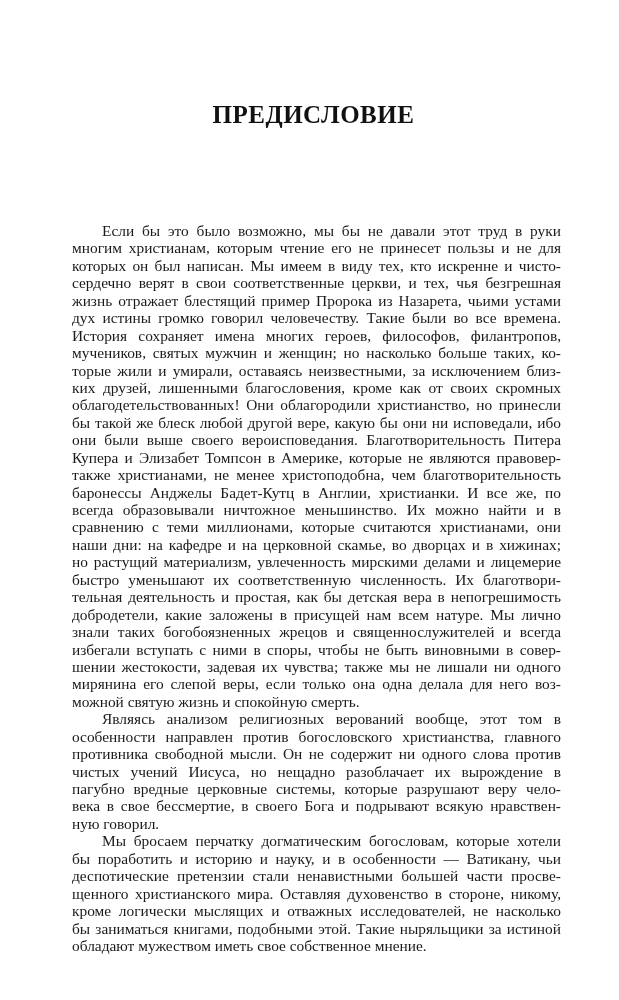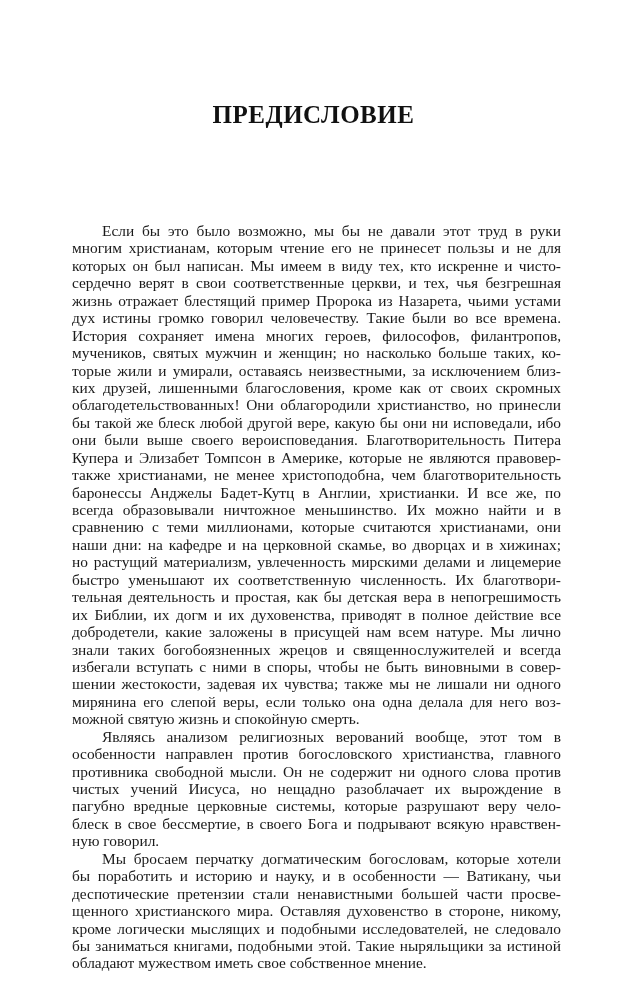--- a/index.html
+++ b/index.html
@@ -80,42 +80,41 @@
       <span class="line">они были выше своего вероисповедания. Благотворительность Питера</span>
       <span class="line">Купера и Элизабет Томпсон в Америке, которые не являются правовер-</span>
       <span class="line">также христианами, не менее христоподобна, чем благотворительность</span>
       <span class="line">баронессы Анджелы Бадет-Кутц в Англии, христианки. И все же, по</span>
       <span class="line">всегда образовывали ничтожное меньшинство. Их можно найти и в</span>
       <span class="line">сравнению с теми миллионами, которые считаются христианами, они</span>
       <span class="line">наши дни: на кафедре и на церковной скамье, во дворцах и в хижинах;</span>
       <span class="line">но растущий материализм, увлеченность мирскими делами и лицемерие</span>
       <span class="line">быстро уменьшают их соответственную численность. Их благотвори-</span>
       <span class="line">тельная деятельность и простая, как бы детская вера в непогрешимость</span>
-      <span class="line">их Библии, их догм и их духовенства, приводят в полное действие все</span>
       <span class="line">добродетели, какие заложены в присущей нам всем натуре. Мы лично</span>
       <span class="line">знали таких богобоязненных жрецов и священнослужителей и всегда</span>
       <span class="line">избегали вступать с ними в споры, чтобы не быть виновными в совер-</span>
       <span class="line">шении жестокости, задевая их чувства; также мы не лишали ни одного</span>
       <span class="line">мирянина его слепой веры, если только она одна делала для него воз-</span>
       <span class="line last">можной святую жизнь и спокойную смерть.</span>
     </div>
 
     <div>
       <span class="line indent">Являясь анализом религиозных верований вообще, этот том в</span>
       <span class="line">особенности направлен против богословского христианства, главного</span>
       <span class="line">противника свободной мысли. Он не содержит ни одного слова против</span>
       <span class="line">чистых учений Иисуса, но нещадно разоблачает их вырождение в</span>
       <span class="line">пагубно вредные церковные системы, которые разрушают веру чело-</span>
-      <span class="line">блеск в свое бессмертие, в своего Бога и подрывают всякую нравствен-</span>
+      <span class="line">века в свое бессмертие, в своего Бога и подрывают всякую нравствен-</span>
       <span class="line last">ную говорил.</span>
     </div>
 
     <div>
       <span class="line indent">Мы бросаем перчатку догматическим богословам, которые хотели</span>
       <span class="line">бы поработить и историю и науку, и в особенности — Ватикану, чьи</span>
       <span class="line">деспотические претензии стали ненавистными большей части просве-</span>
       <span class="line">щенного христианского мира. Оставляя духовенство в стороне, никому,</span>
-      <span class="line">кроме логически мыслящих и подобными исследователей, не следовало</span>
+      <span class="line">кроме логически мыслящих и отважных исследователей, не насколько</span>
       <span class="line">бы заниматься книгами, подобными этой. Такие ныряльщики за истиной</span>
       <span class="line last">обладают мужеством иметь свое собственное мнение.</span>
     </div>
   </div>
 </div>
 
 </body></html>

